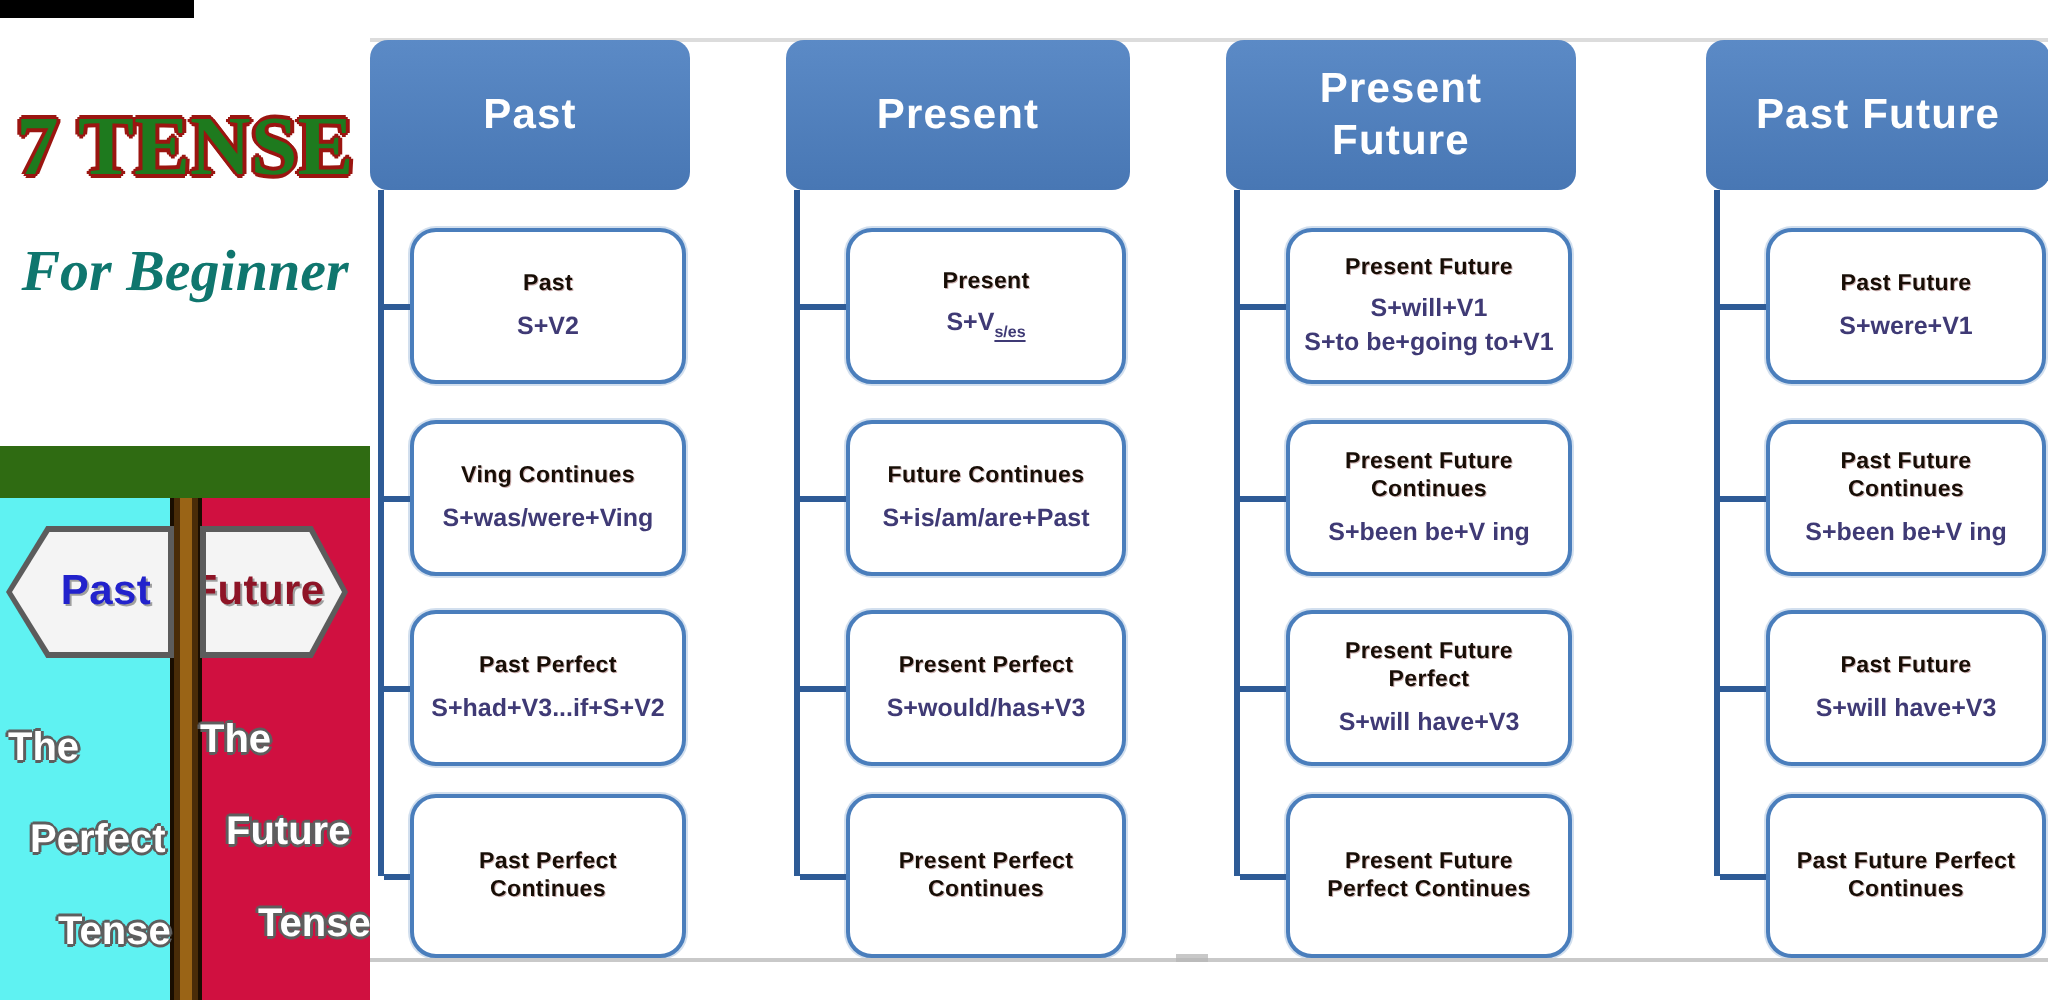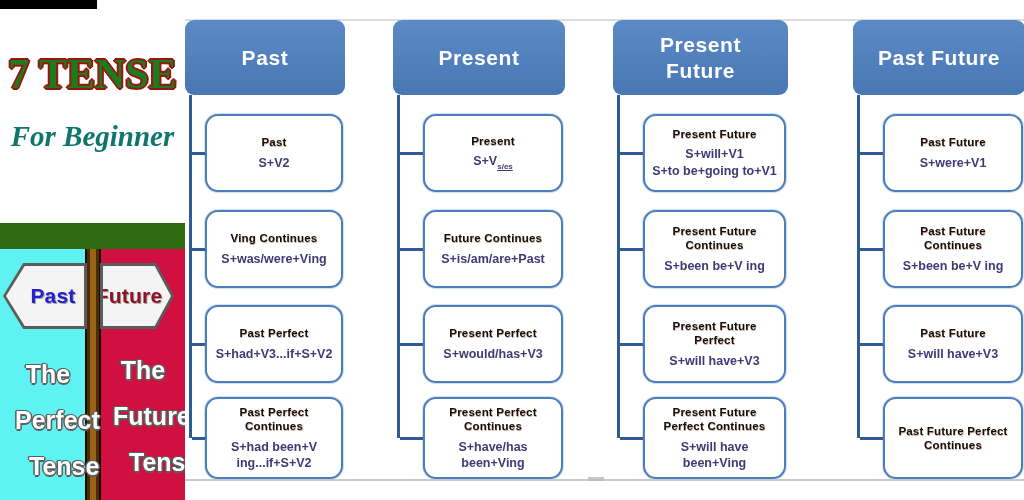--- a/index.html
+++ b/index.html
@@ -42,23 +42,23 @@
     clip-path:polygon(0 0, 76% 0, 100% 50%, 76% 100%, 0 100%); }
   .arrow-inner { position:absolute; inset:3px; background:#f4f4f4;
     display:flex; align-items:center; justify-content:center; }
   .arrow-left  .arrow-inner { clip-path:polygon(0 50%, 24% 0, 100% 0, 100% 100%, 24% 100%); padding-left:16px; }
   .arrow-right .arrow-inner { clip-path:polygon(0 0, 76% 0, 100% 50%, 76% 100%, 0 100%); padding-right:16px; }
   .sign-word { font-weight:bold; font-size:21px; letter-spacing:0.2px;
     text-shadow:1px 1px 0 rgba(0,0,0,0.35); }
   .sign-past   { color:#2222cc; }
   .sign-future { color:#8e1426; }
 
-  .caption { position:absolute; width:92px; font-weight:bold; font-size:25px; color:#ffffff;
+  .caption { position:absolute; width:92px; font-weight:bold; font-size:20px; color:#ffffff;
     text-shadow:-1.5px 0 #5e5e5e, 1.5px 0 #5e5e5e, 0 -1.5px #5e5e5e, 0 1.5px #5e5e5e,
-                -1px -1px #5e5e5e, 1px 1px #5e5e5e;text-align:center; }
+                -1px -1px #5e5e5e, 1px 1px #5e5e5e; }
   .caption .cline { height:46px; line-height:46px; white-space:nowrap; }
   .caption-left  { left:0; top:102px; }
   .caption-right { left:94px; top:98px; }
   .caption-left  .l1 { margin-left:4px; }
   .caption-left  .l2 { margin-left:15px; }
   .caption-left  .l3 { margin-left:29px; }
   .caption-right .l1 { margin-left:6px; }
   .caption-right .l2 { margin-left:19px; }
   .caption-right .l3 { margin-left:35px; }
 
@@ -152,22 +152,20 @@
       <div class="tbox-title">Ving Continues</div>
       <div class="tbox-formula">S+was/were+Ving</div>
     </div>
     <div class="tbox b3">
       <div class="tbox-title">Past Perfect</div>
       <div class="tbox-formula">S+had+V3...if+S+V2</div>
     </div>
     <div class="tbox b4">
       <div class="tbox-title">Past Perfect
 Continues</div>
-      <div class="tbox-formula">S+had been+V
-ing...if+S+V2</div>
     </div>
   </div>
 
   <div class="col c2">
     <div class="col-header">Present</div>
     <div class="vline"></div>
     <div class="tbox b1">
       <div class="tbox-title">Present</div>
       <div class="tbox-formula"><span>S+V</span><sub class="fsub">s/es</sub></div>
     </div>
@@ -175,22 +173,20 @@
       <div class="tbox-title">Future Continues</div>
       <div class="tbox-formula">S+is/am/are+Past</div>
     </div>
     <div class="tbox b3">
       <div class="tbox-title">Present Perfect</div>
       <div class="tbox-formula">S+would/has+V3</div>
     </div>
     <div class="tbox b4">
       <div class="tbox-title">Present Perfect
 Continues</div>
-      <div class="tbox-formula">S+have/has
-been+Ving</div>
     </div>
   </div>
 
   <div class="col c3">
     <div class="col-header">Present
 Future</div>
     <div class="vline"></div>
     <div class="tbox b1">
       <div class="tbox-title">Present Future</div>
       <div class="tbox-formula">S+will+V1
@@ -202,21 +198,20 @@
       <div class="tbox-formula">S+been be+V ing</div>
     </div>
     <div class="tbox b3">
       <div class="tbox-title">Present Future
 Perfect</div>
       <div class="tbox-formula">S+will have+V3</div>
     </div>
     <div class="tbox b4">
       <div class="tbox-title">Present Future
 Perfect Continues</div>
-      <div class="tbox-formula">S+will have been+Ving</div>
     </div>
   </div>
 
   <div class="col c4">
     <div class="col-header">Past Future</div>
     <div class="vline"></div>
     <div class="tbox b1">
       <div class="tbox-title">Past Future</div>
       <div class="tbox-formula">S+were+V1</div>
     </div>

